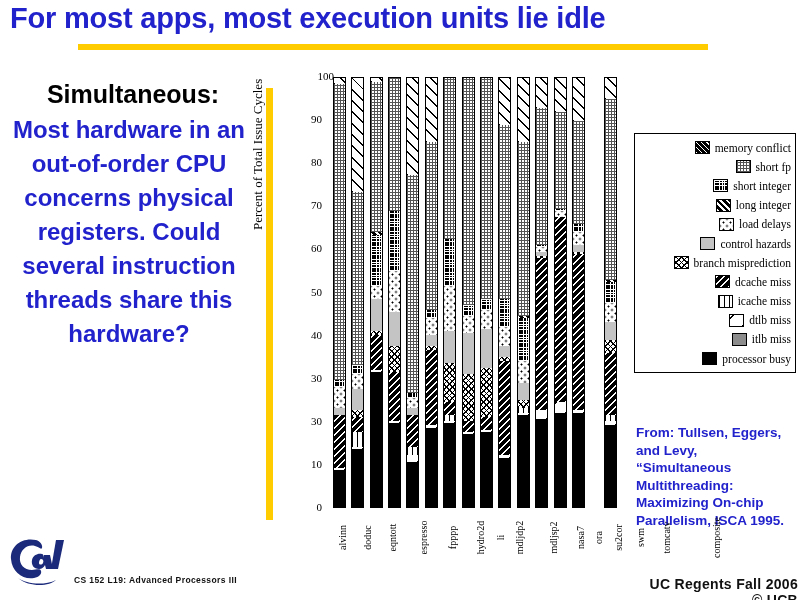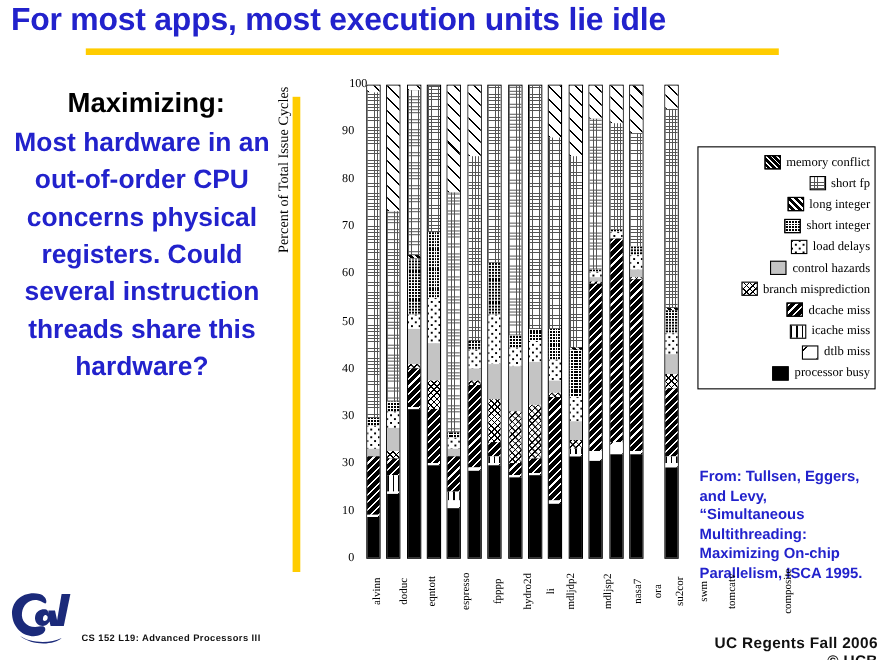--- a/index.html
+++ b/index.html
@@ -197,21 +197,21 @@
   .p-processor-busy{background-color:#000;}
 </style>
 </head>
 <body>
 
 <div id="slide">
 
   <div class="title">For most apps, most execution units lie idle</div>
   <div class="title-rule"></div>
 
-  <div class="obs-head">Maximizing:</div>
+  <div class="obs-head">Simultaneous:</div>
   <div class="obs-body">Most hardware in an out-of-order CPU concerns physical registers. Could several instruction threads share this hardware?</div>
   <div class="vrule"></div>
 
   <div class="cal-logo">
     <svg viewBox="0 0 64 56" width="64" height="56" aria-hidden="true">
       <g fill="#1b2a7a">
         <path d="M30 6 C16 3 4 12 5 25 C6 38 17 46 28 44 C33 43 36 40 35 37 C34 34 30 36 26 36 C18 36 13 30 14 23 C15 15 22 10 29 12 C33 13 35 16 36 14 C37 11 34 7 30 6 Z"></path>
         <path d="M36 20 C32 19 27 21 26 26 C25 31 28 35 33 35 C36 35 38 33 39 31 L40 35 L47 35 L44 21 L38 21 L38 24 C38 22 37 20 36 20 Z M35 25 C37 25 38 27 37 29 C36 31 33 31 33 29 C33 27 34 25 35 25 Z"></path>
         <path d="M50 6 L58 6 L52 35 L45 35 Z"></path>
         <path d="M12 44 C20 50 38 52 50 46 C44 52 24 54 12 44 Z"></path>
@@ -227,28 +227,28 @@
     <div id="legend-rows">
         <div class="legrow">
           <div class="swatch p-memory-conflict"></div>
           <div class="legtext">memory conflict</div>
         </div>
         <div class="legrow">
           <div class="swatch p-short-fp"></div>
           <div class="legtext">short fp</div>
         </div>
         <div class="legrow">
+          <div class="swatch p-short-integer"></div>
+          <div class="legtext">short integer</div>
+        </div>
+        <div class="legrow">
           <div class="swatch p-long-integer"></div>
           <div class="legtext">long integer</div>
         </div>
         <div class="legrow">
-          <div class="swatch p-short-integer"></div>
-          <div class="legtext">short integer</div>
-        </div>
-        <div class="legrow">
           <div class="swatch p-load-delays"></div>
           <div class="legtext">load delays</div>
         </div>
         <div class="legrow">
           <div class="swatch p-control-hazards"></div>
           <div class="legtext">control hazards</div>
         </div>
         <div class="legrow">
           <div class="swatch p-branch-misprediction"></div>
           <div class="legtext">branch misprediction</div>
@@ -257,20 +257,24 @@
           <div class="swatch p-dcache-miss"></div>
           <div class="legtext">dcache miss</div>
         </div>
         <div class="legrow">
           <div class="swatch p-icache-miss"></div>
           <div class="legtext">icache miss</div>
         </div>
         <div class="legrow">
           <div class="swatch p-dtlb-miss"></div>
           <div class="legtext">dtlb miss</div>
+        </div>
+        <div class="legrow">
+          <div class="swatch p-itlb-miss"></div>
+          <div class="legtext">itlb miss</div>
         </div>
         <div class="legrow">
           <div class="swatch p-processor-busy"></div>
           <div class="legtext">processor busy</div>
         </div>
       </div>
   </div>
 
   <div class="chart">
     <div class="ylab">Percent of Total Issue Cycles</div>

